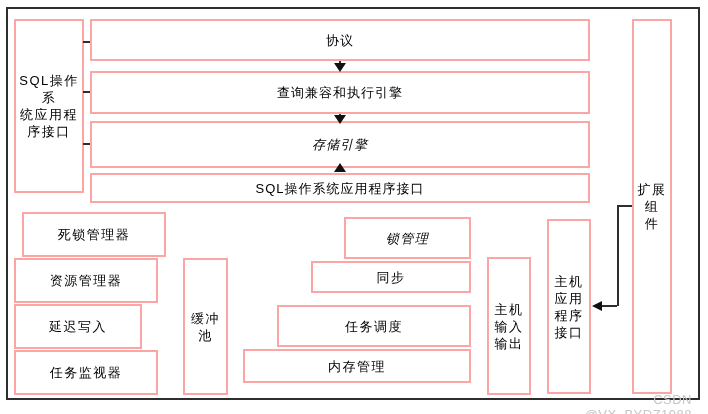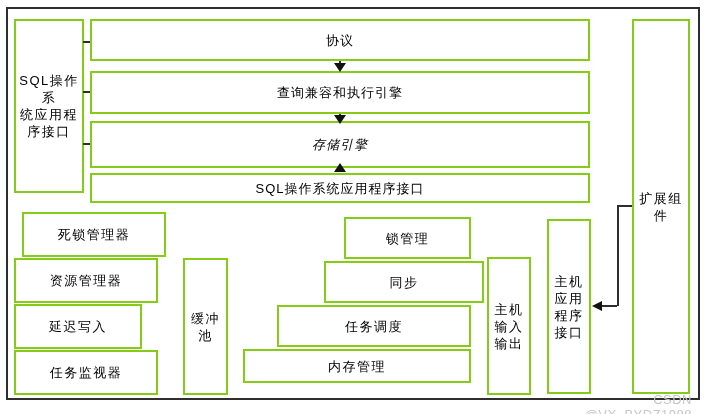--- a/index.html
+++ b/index.html
@@ -5,21 +5,21 @@
   html,body{margin:0;padding:0;background:#fff;}
   .canvas{
     position:relative;width:708px;height:414px;background:#ffffff;overflow:hidden;
     font-family:"Liberation Sans","DejaVu Sans",sans-serif;color:#000;
   }
   .frame{
     position:absolute;left:6px;top:7px;width:694px;height:393px;
     border:2px solid #2e2e2e;box-sizing:border-box;background:#fff;
   }
   .box{
-    position:absolute;border:2px solid #84cc16;background:#fff;box-sizing:border-box;
+    position:absolute;border:2px solid #fca5a5;background:#fff;box-sizing:border-box;
     display:flex;align-items:center;justify-content:center;
     text-align:center;font-size:13px;line-height:17px;letter-spacing:1.5px;
     white-space:pre-line;color:#000;
   }
   .row{letter-spacing:1px;}
   .stub{position:absolute;height:2px;background:#2e2e2e;}
   .vline{position:absolute;width:2px;background:#2e2e2e;}
   .hline{position:absolute;height:2px;background:#2e2e2e;}
   .tri-down{
     position:absolute;width:0;height:0;
@@ -62,38 +62,38 @@
   <div class="box row" style="left:90px;top:173px;width:500px;height:30px;">SQL操作系统应用程序接口</div>
 
   <div class="vline" style="left:339px;top:61px;height:4px;"></div>
   <div class="tri-down" style="left:334px;top:63px;"></div>
 
   <div class="vline" style="left:339px;top:114px;height:3px;"></div>
   <div class="tri-down" style="left:334px;top:115px;"></div>
 
   <div class="tri-up" style="left:334px;top:163px;"></div>
 
-  <div class="box" style="left:632px;top:19px;width:58px;height:375px;">扩展组
+  <div class="box" style="left:632px;top:19px;width:40px;height:375px;">扩展组
 件</div>
 
   <div class="hline" style="left:617px;top:205px;width:15px;"></div>
   <div class="vline" style="left:617px;top:205px;height:101px;"></div>
   <div class="hline" style="left:600px;top:305px;width:17px;"></div>
   <div class="tri-left" style="left:592px;top:301px;"></div>
 
   <div class="box" style="left:22px;top:212px;width:144px;height:45px;">死锁管理器</div>
   <div class="box" style="left:14px;top:258px;width:144px;height:45px;text-align:center;">资源管理器</div>
   <div class="box" style="left:14px;top:304px;width:128px;height:45px;">延迟写入</div>
   <div class="box" style="left:14px;top:350px;width:144px;height:45px;">任务监视器</div>
 
   <div class="box" style="left:183px;top:258px;width:45px;height:137px;">缓冲
 池</div>
 
-  <div class="box" style="left:344px;top:217px;width:127px;height:42px;">锁管理</div>
-  <div class="box" style="left:324px;top:261px;width:160px;height:42px;">同步</div>
+  <div class="box" style="left:344px;top:217px;width:127px;height:42px;font-style:italic;">锁管理</div>
+  <div class="box" style="left:311px;top:261px;width:160px;height:32px;">同步</div>
   <div class="box" style="left:277px;top:305px;width:194px;height:42px;">任务调度</div>
   <div class="box" style="left:243px;top:349px;width:228px;height:34px;">内存管理</div>
 
   <div class="box" style="left:487px;top:257px;width:44px;height:138px;">主机
 输入
 输出</div>
 
   <div class="box" style="left:547px;top:219px;width:44px;height:175px;">主机
 应用
 程序

